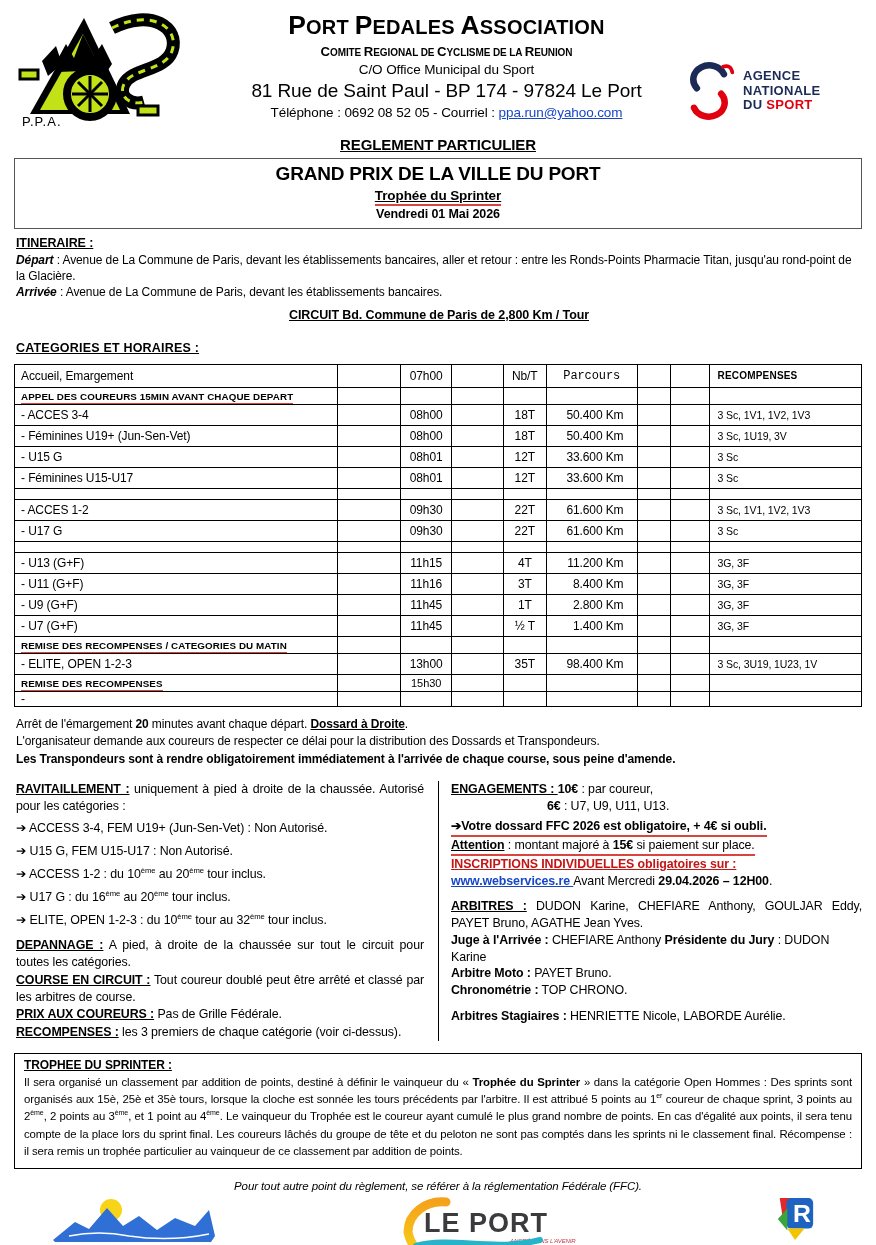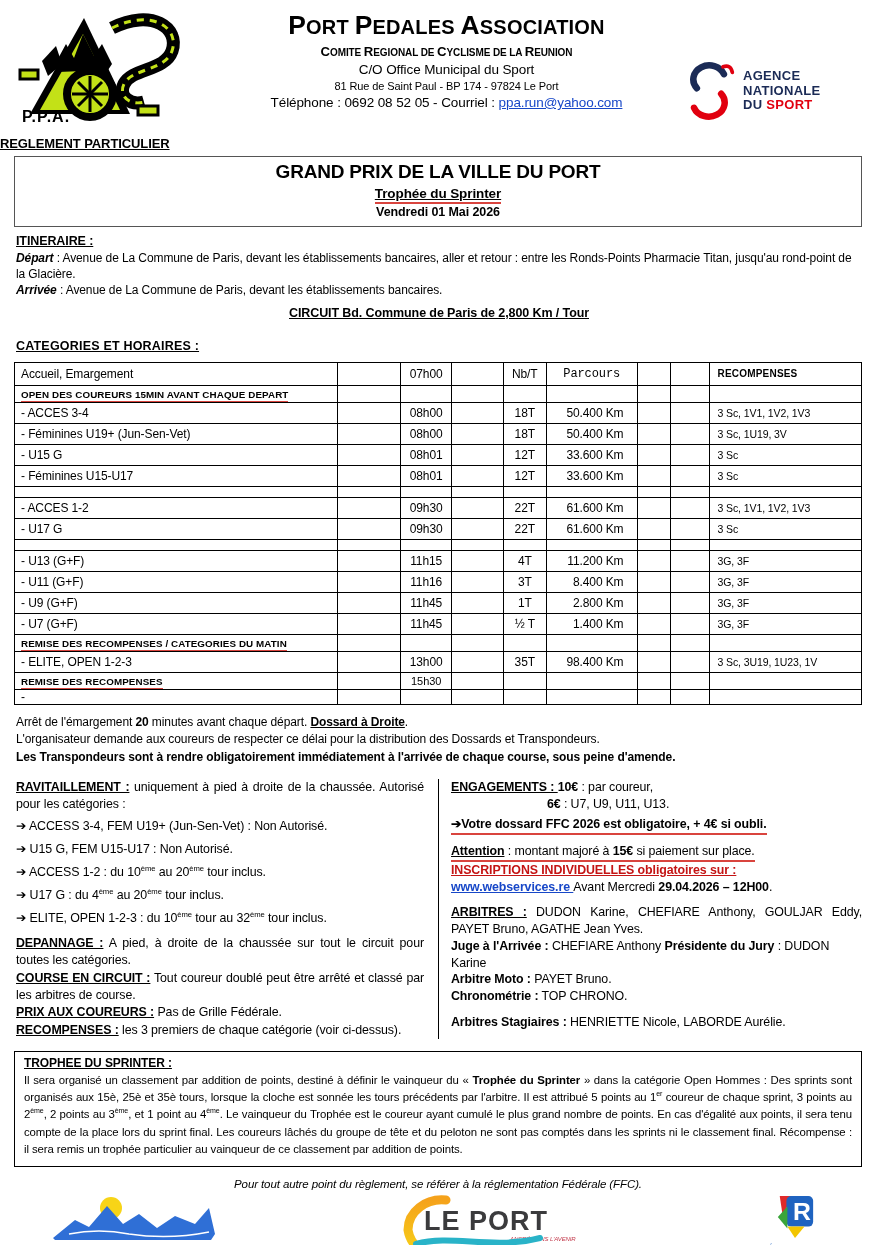--- a/index.html
+++ b/index.html
@@ -14,37 +14,37 @@
     font-family:"Liberation Sans",sans-serif;font-size:12px;letter-spacing:-0.1px;
     position:relative;
   }
   .b{font-weight:bold}.i{font-style:italic}
   .u{text-decoration:underline}
   .red{color:var(--redtxt)}
   .blue{color:var(--blue)}
   a.blue{color:var(--blue);text-decoration:underline;cursor:pointer}
   .sup{font-size:0.62em;vertical-align:super}
   .lg{font-size:1.32em}
-  .redline{width:fit-content;border-bottom:2px solid var(--red);padding-bottom:0;margin-top:8px;}
+  .redline{width:fit-content;border-bottom:2px solid var(--red);padding-bottom:0;}
 
   
   .header{display:flex;padding:6px 10px 0 12px;height:136px;}
   .ppa{width:200px;text-align:left;position:relative;}
-  .ppa-label{font-weight:bold;font-size:16px;letter-spacing:1px;position:absolute;left:10px;top:102px;}
+  .ppa-label{font-weight:normal;font-size:13px;letter-spacing:1px;position:absolute;left:10px;top:108px;}
   .org{flex:1;text-align:center;padding-top:4px;}
   .org-l1{font-weight:bold;font-size:20px;letter-spacing:.2px;}
   .org-l2{font-weight:bold;font-size:10px;margin-top:3px;}
   .org-l3{font-size:13.5px;margin-top:3px;}
-  .org-l4{font-size:11px;margin-top:3px;}
+  .org-l4{font-size:19px;margin-top:3px;}
   .org-l5{font-size:13.5px;margin-top:3px;}
   .ans{width:185px;display:flex;align-items:center;gap:6px;padding-top:40px;}
   .ans-text{font-weight:bold;font-size:13px;line-height:1.12;color:var(--navy);letter-spacing:.3px;}
   .ans-text .sport{color:var(--ansred);}
 
-  .reglement{font-weight:bold;font-size:13px;text-decoration:underline;margin-top:0;}
+  .reglement{text-align:center;font-weight:bold;font-size:15px;text-decoration:underline;margin-top:0;}
   .title-box{border:1.3px solid #555;margin:5px 14px 0;text-align:center;padding:4px 0 7px;}
   .title-main{font-weight:bold;font-size:19px;letter-spacing:-.2px;}
   .title-sub{margin-top:3px;font-size:13.5px;}
   .title-sub span{font-weight:bold;text-decoration:underline;border-bottom:2px solid var(--red);padding-bottom:1px;}
   .title-date{font-weight:bold;font-size:12.5px;margin-top:4px;}
 
   .itin{margin:6px 14px 0 16px;line-height:1.34;}
   .itin-h{font-weight:bold;text-decoration:underline;font-size:12.5px;}
   .circuit{text-align:center;font-weight:bold;text-decoration:underline;font-size:12.5px;margin-top:7px;}
   .cat-h{margin:17px 0 0 16px;font-weight:bold;text-decoration:underline;font-size:12.5px;letter-spacing:.2px;}
@@ -171,21 +171,21 @@
           <td></td>
           <td>07h00</td>
           <td></td>
           <td>Nb/T</td>
           <td>Parcours</td>
           <td></td>
           <td></td>
           <td>RECOMPENSES</td>
         </tr>
         <tr class="lbl">
-          <td><span class="lbl-text">OPEN DES COUREURS 15MIN AVANT CHAQUE DEPART</span></td>
+          <td><span class="lbl-text">APPEL DES COUREURS 15MIN AVANT CHAQUE DEPART</span></td>
           <td></td>
           <td></td>
           <td></td>
           <td></td>
           <td></td>
           <td></td>
           <td></td>
           <td></td>
         </tr>
         <tr class="r">
@@ -372,21 +372,21 @@
     <div>L'organisateur demande aux coureurs de respecter ce délai pour la distribution des Dossards et Transpondeurs.</div>
     <div class="n3">Les Transpondeurs sont à rendre obligatoirement immédiatement à l'arrivée de chaque course, sous peine d'amende.</div>
   </div>
 
   <div class="cols">
     <div class="col-left">
       <div><span class="b u">RAVITAILLEMENT :</span><span> uniquement à pied à droite de la chaussée. Autorisé pour les catégories :</span></div>
       <div class="arrow-line"><span>➔ ACCESS 3-4, FEM U19+ (Jun-Sen-Vet) : Non Autorisé.</span></div>
       <div class="arrow-line"><span>➔ U15 G, FEM U15-U17 : Non Autorisé.</span></div>
       <div class="arrow-line"><span>➔ ACCESS 1-2 : du 10</span><span class="sup">ème</span><span> au 20</span><span class="sup">ème</span><span> tour inclus.</span></div>
-      <div class="arrow-line"><span>➔ U17 G : du 4</span><span class="sup">ème</span><span> au 20</span><span class="sup">ème</span><span> tour inclus.</span></div>
+      <div class="arrow-line"><span>➔ U17 G : du 16</span><span class="sup">ème</span><span> au 20</span><span class="sup">ème</span><span> tour inclus.</span></div>
       <div class="arrow-line"><span>➔ ELITE, OPEN 1-2-3 : du 10</span><span class="sup">ème</span><span> tour au 32</span><span class="sup">ème</span><span> tour inclus.</span></div>
       <div class="para"><span class="b u">DEPANNAGE :</span><span> A pied, à droite de la chaussée sur tout le circuit pour toutes les catégories.</span></div>
       <div class="tight"><span class="b u">COURSE EN CIRCUIT :</span><span> Tout coureur doublé peut être arrêté et classé par les arbitres de course.</span></div>
       <div class="tight"><span class="b u">PRIX AUX COUREURS :</span><span> Pas de Grille Fédérale.</span></div>
       <div class="tight"><span class="b u">RECOMPENSES :</span><span> les 3 premiers de chaque catégorie (voir ci-dessus).</span></div>
     </div>
     <div class="col-right">
       <div><span class="b u">ENGAGEMENTS : </span><span class="b">10€</span><span> : par coureur,</span></div>
       <div class="indent"><span class="b">6€</span><span> : U7, U9, U11, U13.</span></div>
       <div class="redline" style="margin-top:4px"><span class="b">➔Votre dossard FFC 2026 est obligatoire, + 4€ si oubli.</span></div>

